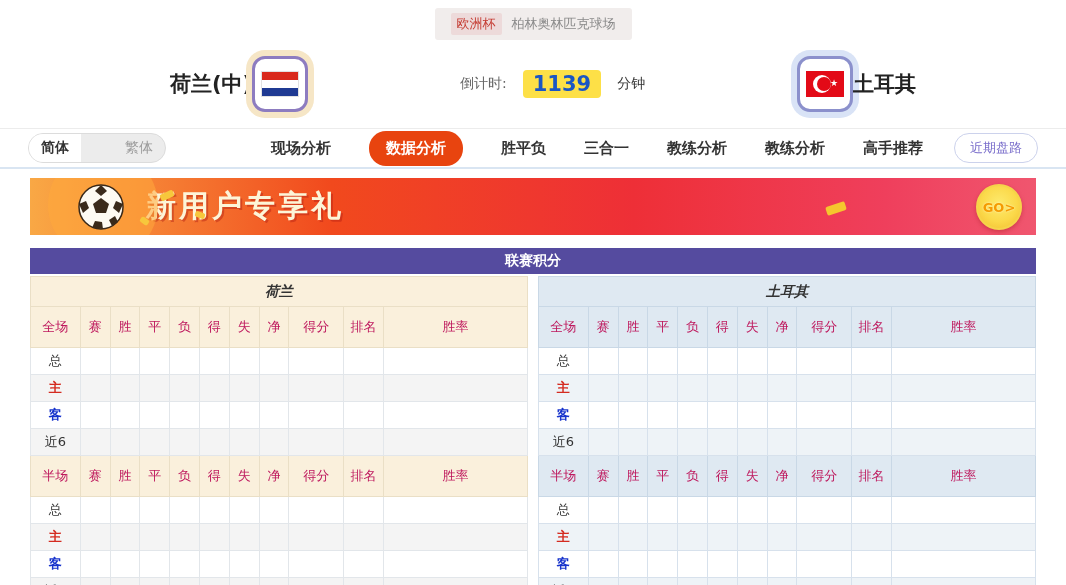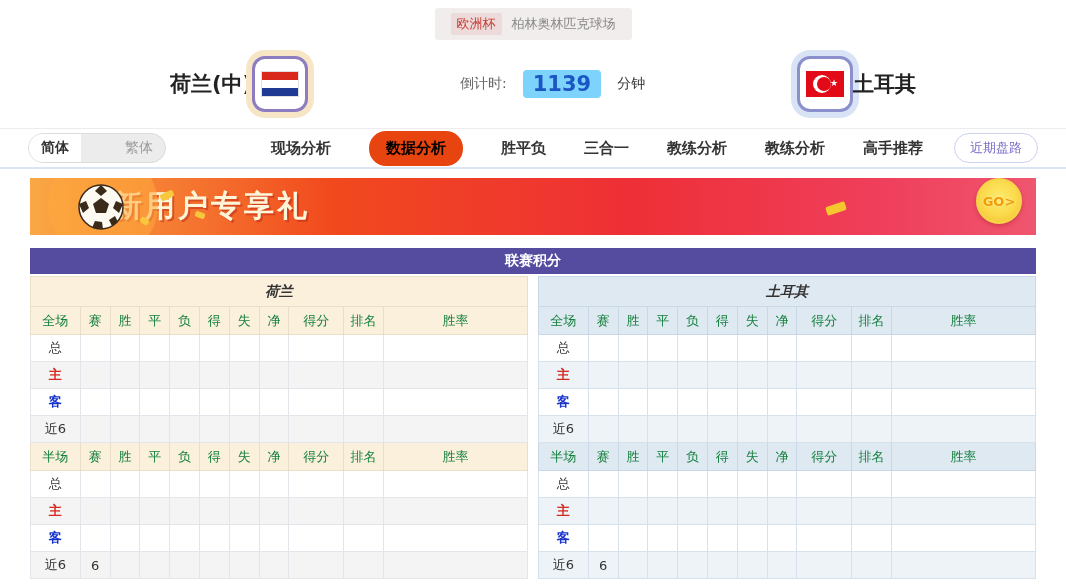--- a/index.html
+++ b/index.html
@@ -28,72 +28,72 @@
   .flag-nl .s2 { flex:1; background:#ffffff; }
   .flag-nl .s3 { flex:1; background:#1f3a93; }
   .flag-tr { width:38px; height:26px; background:#e30a17; position:relative; overflow:hidden; }
   .flag-tr .c1 { position:absolute; left:7px; top:4px; width:18px; height:18px;
     border-radius:50%; background:#fff; }
   .flag-tr .c2 { position:absolute; left:11px; top:6px; width:14px; height:14px;
     border-radius:50%; background:#e30a17; }
   .flag-tr .star { position:absolute; left:24px; top:7px; color:#fff; font-size:9px; }
   .countdown { flex:1; display:flex; align-items:center; justify-content:center; gap:16px; }
   .countdown-label { color:#666; font-size:14px; }
-  .countdown-value { color:#1a56c4; font-size:21px; font-weight:bold; background:#7dd3fc;
+  .countdown-value { color:#1a56c4; font-size:21px; font-weight:bold; background:#fde047;
     padding:2px 10px; border-radius:4px; }
   .countdown-unit { color:#333; font-size:14px; }
 
   
   .nav { display:flex; align-items:center; height:41px; border-top:1px solid #ececec;
     border-bottom:2px solid #d9e5f2; padding:0 28px; }
   .lang-toggle { display:flex; border:1px solid #dcdcdc; border-radius:16px; overflow:hidden;
     font-size:14px; background:#ececec; }
   .lang-toggle .opt { padding:5px 12px; cursor:pointer; }
   .lang-toggle .opt.active { background:#fff; color:#333; font-weight:bold; }
   .lang-toggle .opt.inactive { color:#9a9a9a;margin-left:32px; }
   .nav-tabs { display:flex; align-items:center; gap:38px; margin-left:105px; }
   .nav-tab { font-size:15px; font-weight:bold; color:#333; cursor:pointer; white-space:nowrap; }
-  .nav-tab.active { background:#e8440f; color:#000000; border-radius:17px; padding:8px 17px; }
+  .nav-tab.active { background:#e8440f; color:#ffffff; border-radius:17px; padding:8px 17px; }
   .trend-btn { margin-left:auto; border:1px solid #ccd2ec; color:#7a6ecb; font-size:13px;
     padding:5px 15px; border-radius:15px; background:#fff; cursor:pointer; white-space:nowrap; }
 
   
   .banner { position:relative; margin:9px 30px 0; height:57px; overflow:hidden;
     background:linear-gradient(90deg,#f9a845 0%,#f1491d 30%,#ee2f37 60%,#ef3f5c 85%,#f0566f 100%);
     display:flex; align-items:center; }
   .banner-glow { position:absolute; left:18px; top:-28px; width:110px; height:110px;
     border-radius:50%; background:rgba(255,170,60,.55); }
   .ball { position:absolute; left:48px; top:6px; width:46px; height:46px; }
   .confetti { position:absolute; background:#f7c73c; border-radius:2px; }
   .cf1 { left:130px; top:14px; width:14px; height:7px; transform:rotate(-25deg); }
   .cf2 { left:165px; top:34px; width:10px; height:6px; transform:rotate(20deg); }
   .cf3 { left:110px; top:40px; width:9px; height:6px; transform:rotate(35deg); }
-  .banner-text { margin-left:82px; display:flex; gap:10px; font-size:30px; font-weight:bold;
+  .banner-text { margin-left:116px; display:flex; gap:10px; font-size:30px; font-weight:bold;
     color:#fdf5d8; letter-spacing:3px; text-shadow:2px 2px 0 rgba(180,30,20,.45); white-space:nowrap; }
   .banner-dash { position:absolute; right:190px; top:26px; width:20px; height:9px;
     background:#f5c62e; border-radius:2px; transform:rotate(-18deg); }
-  .go-coin { position:absolute; right:14px; top:0; width:46px; height:46px; border-radius:50%;
+  .go-coin { position:absolute; right:14px; top:6px; width:46px; height:46px; border-radius:50%;
     background:radial-gradient(circle at 50% 42%,#fdea6e 0%,#fbd94a 55%,#f2bc2e 100%);
     border:2px solid #f5d44a; display:flex; align-items:center; justify-content:center;
     cursor:pointer; box-shadow:0 2px 4px rgba(150,20,20,.35); }
   .go-coin span { color:#f59b00; font-weight:bold; font-size:13px;
     text-shadow:0 0 2px #fff7d0; }
 
   
   .league { margin:13px 30px 0; }
   .league-title { background:#554b9f; color:#fff; font-size:14px; font-weight:bold;
     text-align:center; padding:4px 0; }
   .halves { display:flex; gap:10px; margin-top:2px; }
   .half { flex:1; }
   table { width:100%; border-collapse:collapse; table-layout:fixed; font-size:13px; color:#333; }
   td { border:1px solid #e2e6ea; text-align:center; height:27px; padding:0 2px;
     overflow:hidden; white-space:nowrap; }
   .half-away td { border-color:#d7e1ec; }
   tr.team-row td { height:30px; font-weight:bold; font-size:14px;font-style:italic; }
-  tr.head-row td { height:28px; color:#15803d; }
+  tr.head-row td { height:41px; color:#be185d; }
   .half-home tr.team-row td, .half-home tr.head-row td { background:#faf0dc; border-color:#eadfc6; }
   .half-away tr.team-row td, .half-away tr.head-row td { background:#dfe9f2; border-color:#c9d8e6; }
   .half-home tr.alt td { background:#f4f4f4; }
   .half-away tr.alt td { background:#eef3f7; }
   .rl-home { color:#d42b20; font-weight:bold; }
   .rl-away { color:#1733cc; font-weight:bold; }
 </style>
 </head>
 <body>
 

